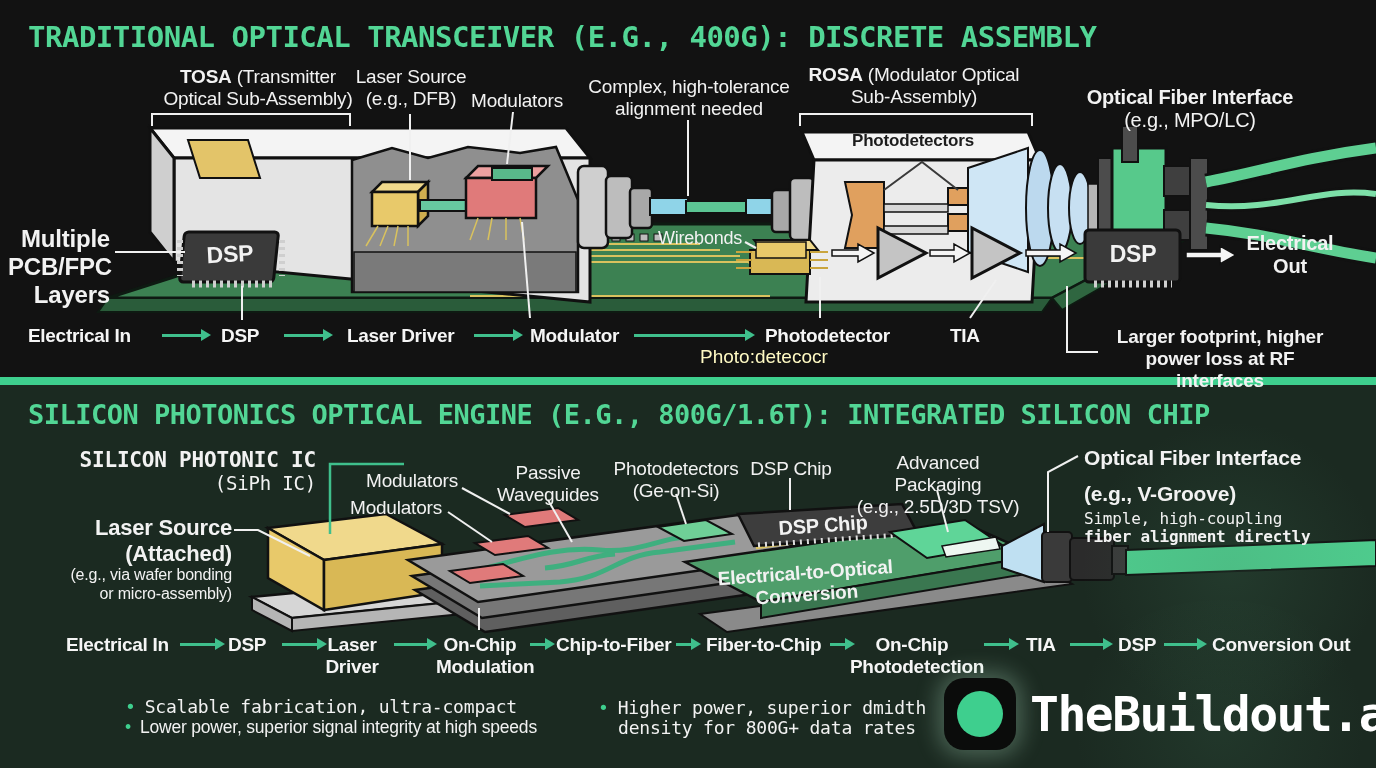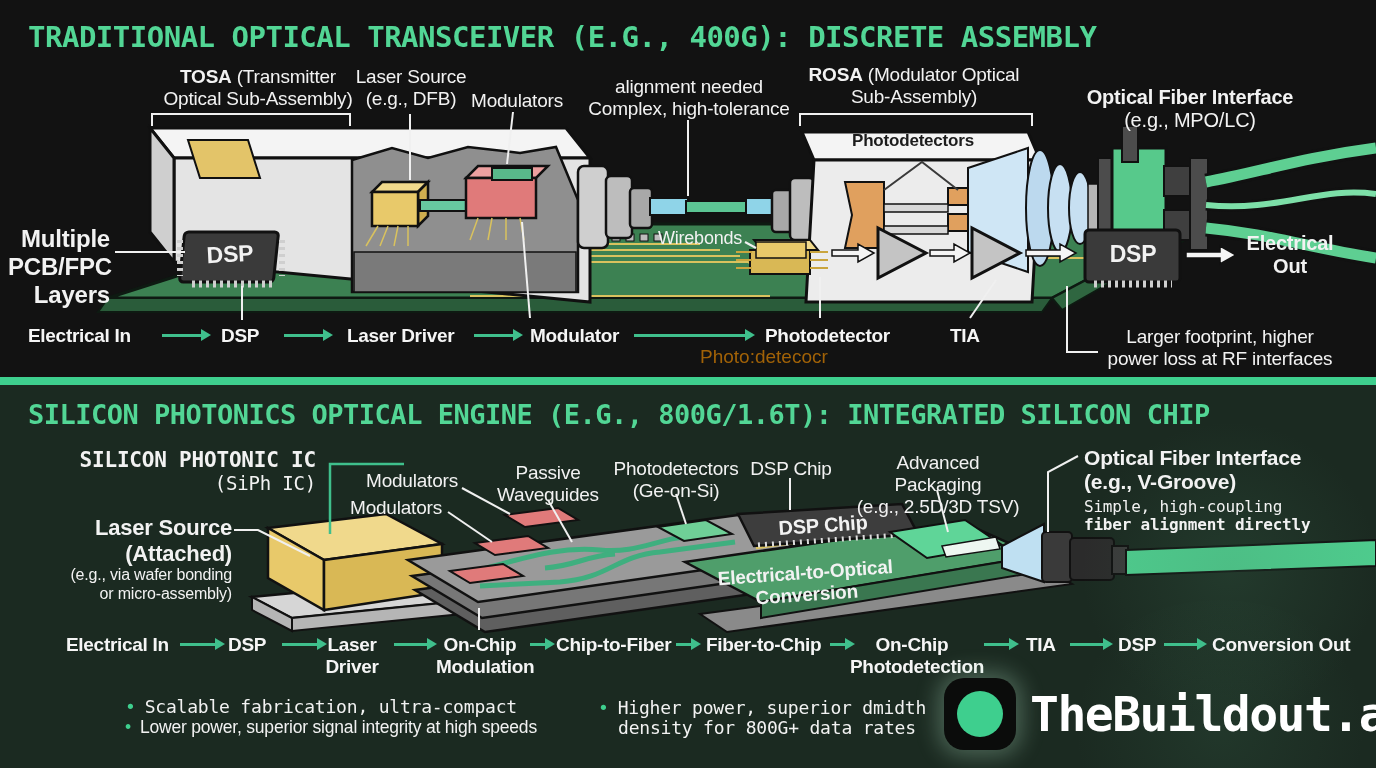--- a/index.html
+++ b/index.html
@@ -12,21 +12,21 @@
   svg.art{position:absolute;left:0;top:0;z-index:2;}
   .lbl{position:absolute;color:#f2f2f2;line-height:1.16;letter-spacing:-0.2px;text-align:center;z-index:6;}
   .mono{font-family:"DejaVu Sans Mono",monospace;}
   .sans{font-family:"Liberation Sans",sans-serif;}
   .b{font-weight:700;}
   .title{position:absolute;font-family:"DejaVu Sans Mono",monospace;font-weight:700;color:#52d695;z-index:6;letter-spacing:-0.5px;white-space:nowrap;}
   .flowt{position:absolute;color:#f5f5f5;font-size:19px;font-weight:600;text-align:center;line-height:1.15;z-index:6;font-family:"Liberation Sans",sans-serif;letter-spacing:-0.3px;}
   .ga{position:absolute;height:3px;background:#3fbf8c;z-index:6;}
   .ga::after{content:"";position:absolute;right:-9px;top:-5px;border-left:10px solid #3fbf8c;border-top:6px solid transparent;border-bottom:6px solid transparent;}
   .bullet::before{content:"\2022";color:#3ecf8e;margin-right:9px;}
-  .ghost{position:absolute;color:#a16207;z-index:6;font-size:19px;}
+  .ghost{position:absolute;color:#fef9c3;z-index:6;font-size:19px;}
   #logo{position:absolute;left:944px;top:678px;width:72px;height:72px;background:#0b0c0b;border-radius:20px;
         box-shadow:0 0 22px 6px rgba(190,240,210,0.30);z-index:7;display:flex;align-items:center;justify-content:center;}
   #logo .dot{width:46px;height:46px;border-radius:50%;background:#3ecf8e;}
   #brand{position:absolute;left:1030px;top:686px;font-family:"DejaVu Sans Mono",monospace;font-weight:700;
          font-size:48px;color:#ffffff;letter-spacing:-1.5px;z-index:7;}
 </style>
 </head>
 <body>
 
 <div id="stage">
@@ -274,22 +274,22 @@
   </div>
 
   <div class="lbl" style="left:350px;top:66px;width:122px;font-size:19px;">
     <div>Laser Source</div>
     <div>(e.g., DFB)</div>
   </div>
 
   <div class="lbl" style="left:462px;top:90px;width:110px;font-size:19px;">Modulators</div>
 
   <div class="lbl" style="left:583px;top:76px;width:212px;font-size:19px;">
+    <div>Complex, high-tolerance</div>
     <div>alignment needed</div>
-    <div>Complex, high-tolerance</div>
   </div>
 
   <div class="lbl" style="left:798px;top:64px;width:232px;font-size:19px;">
     <div><span class="b">ROSA</span><span> (Modulator Optical</span></div>
     <div>Sub-Assembly)</div>
   </div>
 
   <div class="lbl" style="left:1076px;top:86px;width:228px;font-size:20px;">
     <div class="b" style="font-weight:600;">Optical Fiber Interface</div>
     <div>(e.g., MPO/LC)</div>
@@ -318,21 +318,21 @@
   <div class="flowt" style="left:221px;top:325px;">DSP</div>
   <div class="ga" style="left:284px;top:334px;width:40px;"></div>
   <div class="flowt" style="left:347px;top:325px;">Laser Driver</div>
   <div class="ga" style="left:474px;top:334px;width:40px;"></div>
   <div class="flowt" style="left:530px;top:325px;">Modulator</div>
   <div class="ga" style="left:634px;top:334px;width:112px;"></div>
   <div class="flowt" style="left:765px;top:325px;">Photodetector</div>
   <div class="flowt" style="left:950px;top:325px;">TIA</div>
   <div class="ghost sans" style="left:700px;top:346px;">Photo:detecocr</div>
 
-  <div class="lbl" style="left:1100px;top:326px;width:240px;font-size:19px;font-weight:400;">
+  <div class="lbl" style="left:1100px;top:326px;width:240px;font-size:19px;font-weight:700;">
     <div>Larger footprint, higher</div>
     <div>power loss at RF interfaces</div>
   </div>
 
   <div class="title" style="left:28px;top:399px;font-size:27px;">SILICON PHOTONICS OPTICAL ENGINE (E.G., 800G/1.6T): INTEGRATED SILICON CHIP</div>
 
   <div class="lbl mono" style="left:70px;top:448px;width:246px;text-align:right;font-size:21px;">
     <div class="b">SILICON PHOTONIC IC</div>
     <div style="font-size:19px;">(SiPh IC)</div>
   </div>
@@ -353,21 +353,21 @@
 
   <div class="lbl" style="left:750px;top:458px;width:82px;font-size:19px;">DSP Chip</div>
 
   <div class="lbl" style="left:852px;top:452px;width:172px;font-size:19px;">
     <div>Advanced Packaging</div>
     <div>(e.g., 2.5D/3D TSV)</div>
   </div>
 
   <div class="lbl" style="left:1084px;top:446px;width:250px;text-align:left;">
     <div class="b" style="font-size:21px;font-weight:600;">Optical Fiber Interface</div>
-    <div class="b" style="font-size:21px;font-weight:600;">(e.g., V-Groove)</div>
+    <div class="b" style="font-size:21px;font-weight:600;margin-top:12px;">(e.g., V-Groove)</div>
     <div class="mono" style="font-size:16px;margin-top:3px;">Simple, high-coupling</div>
     <div class="mono" style="font-size:16px;font-weight:bold;">fiber alignment directly</div>
   </div>
 
   <div class="lbl" style="left:0px;top:515px;width:232px;text-align:right;">
     <div style="font-size:22px;font-weight:600;">Laser Source</div>
     <div style="font-size:22px;font-weight:600;">(Attached)</div>
     <div style="font-size:16px;">(e.g., via wafer bonding</div>
     <div style="font-size:16px;">or micro-assembly)</div>
   </div>

